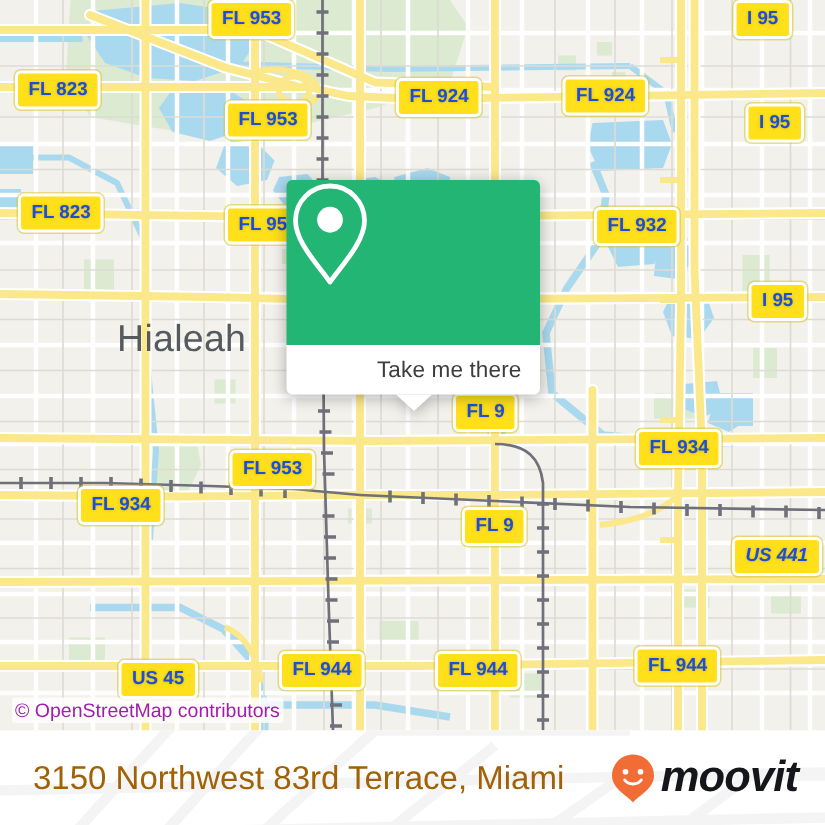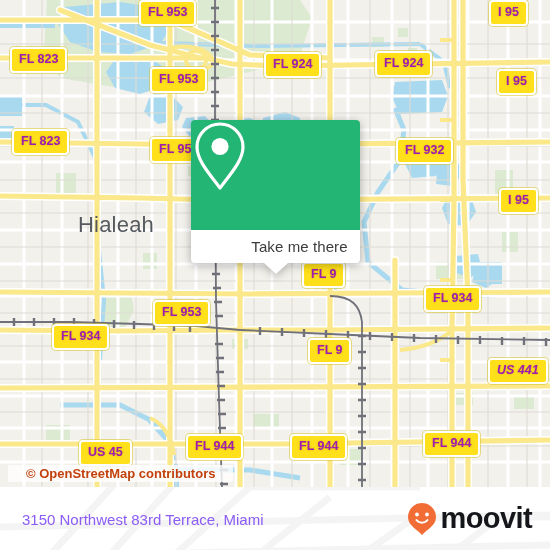--- a/index.html
+++ b/index.html
@@ -8,56 +8,56 @@
        font-family:"Liberation Sans","DejaVu Sans",sans-serif;}
 
   #app{position:relative;width:550px;height:550px;overflow:hidden;background:#fff;}
 
   
   #map{position:absolute;left:0;top:0;width:550px;height:487px;overflow:hidden;
        background:#f2f1ec;}
   #map svg{position:absolute;left:0;top:0;display:block;}
 
   
-  .city-label{position:absolute;color:#555a5f;font-size:22px;letter-spacing:.2px;
+  .city-label{position:absolute;color:#555a5f;font-size:25px;letter-spacing:.2px;
               white-space:nowrap;}
 
   
   .shield{position:absolute;background:#ffe01a;border:2px solid #ffffff;
-          border-radius:4px;color:#a21caf;font-size:12.5px;font-weight:bold;
+          border-radius:4px;color:#1d4ed8;font-size:12.5px;font-weight:bold;
           line-height:1;padding:4px 7px 5px 7px;white-space:nowrap;
           text-shadow:0 0 2px rgba(120,100,0,.35);
           box-shadow:0 0 0 1px rgba(215,195,40,.55);}
 
   
-  #attrib{position:absolute;left:8px;bottom:5px;font-size:13px;color:#c2410c;
-          background:rgba(255,255,255,.80);padding:1px 18px;border-radius:2px;
-          white-space:nowrap;font-weight:bold;}
+  #attrib{position:absolute;left:8px;bottom:5px;font-size:13px;color:#a21caf;
+          background:rgba(255,255,255,.80);padding:1px 2px;border-radius:2px;
+          white-space:nowrap;}
 
   
   #card{position:absolute;left:191px;top:120px;width:169px;
         filter:drop-shadow(0 2px 5px rgba(0,0,0,.30));}
   #card-top{height:110px;background:#22b573;border-radius:4px 4px 0 0;
             display:flex;align-items:center;justify-content:center;}
   #card-bottom{height:33px;background:#ffffff;border-radius:0 0 4px 4px;
                display:flex;align-items:center;justify-content:center;}
   #card-label{color:#3c3c3c;font-size:15px;letter-spacing:.1px;margin-left:48px;}
   #card-tip{position:absolute;left:50%;transform:translateX(-50%);top:143px;
             width:0;height:0;border-left:12px solid transparent;
             border-right:12px solid transparent;border-top:11px solid #ffffff;}
 
   
   #footer{position:absolute;left:0;top:487px;width:550px;height:63px;
           background:#ffffff;overflow:hidden;}
   #footer-watermark{position:absolute;left:0;top:-30px;width:550px;height:120px;
                     opacity:.55;}
   #footer-address{position:absolute;left:22px;top:50%;transform:translateY(-50%);
-                  font-size:15px;color:#8b5cf6;white-space:nowrap;text-align:right;}
+                  font-size:22px;color:#a16207;white-space:nowrap;text-align:right;}
   #logo{position:absolute;right:18px;top:50%;transform:translateY(-50%);
-        display:flex;align-items:center;gap:4px;}
+        display:flex;align-items:center;gap:4px;font-style:italic;}
   #logo-word{font-size:29px;font-weight:bold;color:#15161a;letter-spacing:-.6px;
              line-height:1;}
 </style>
 </head>
 <body>
 
 <div id="app">
 
   <div id="map">
 

